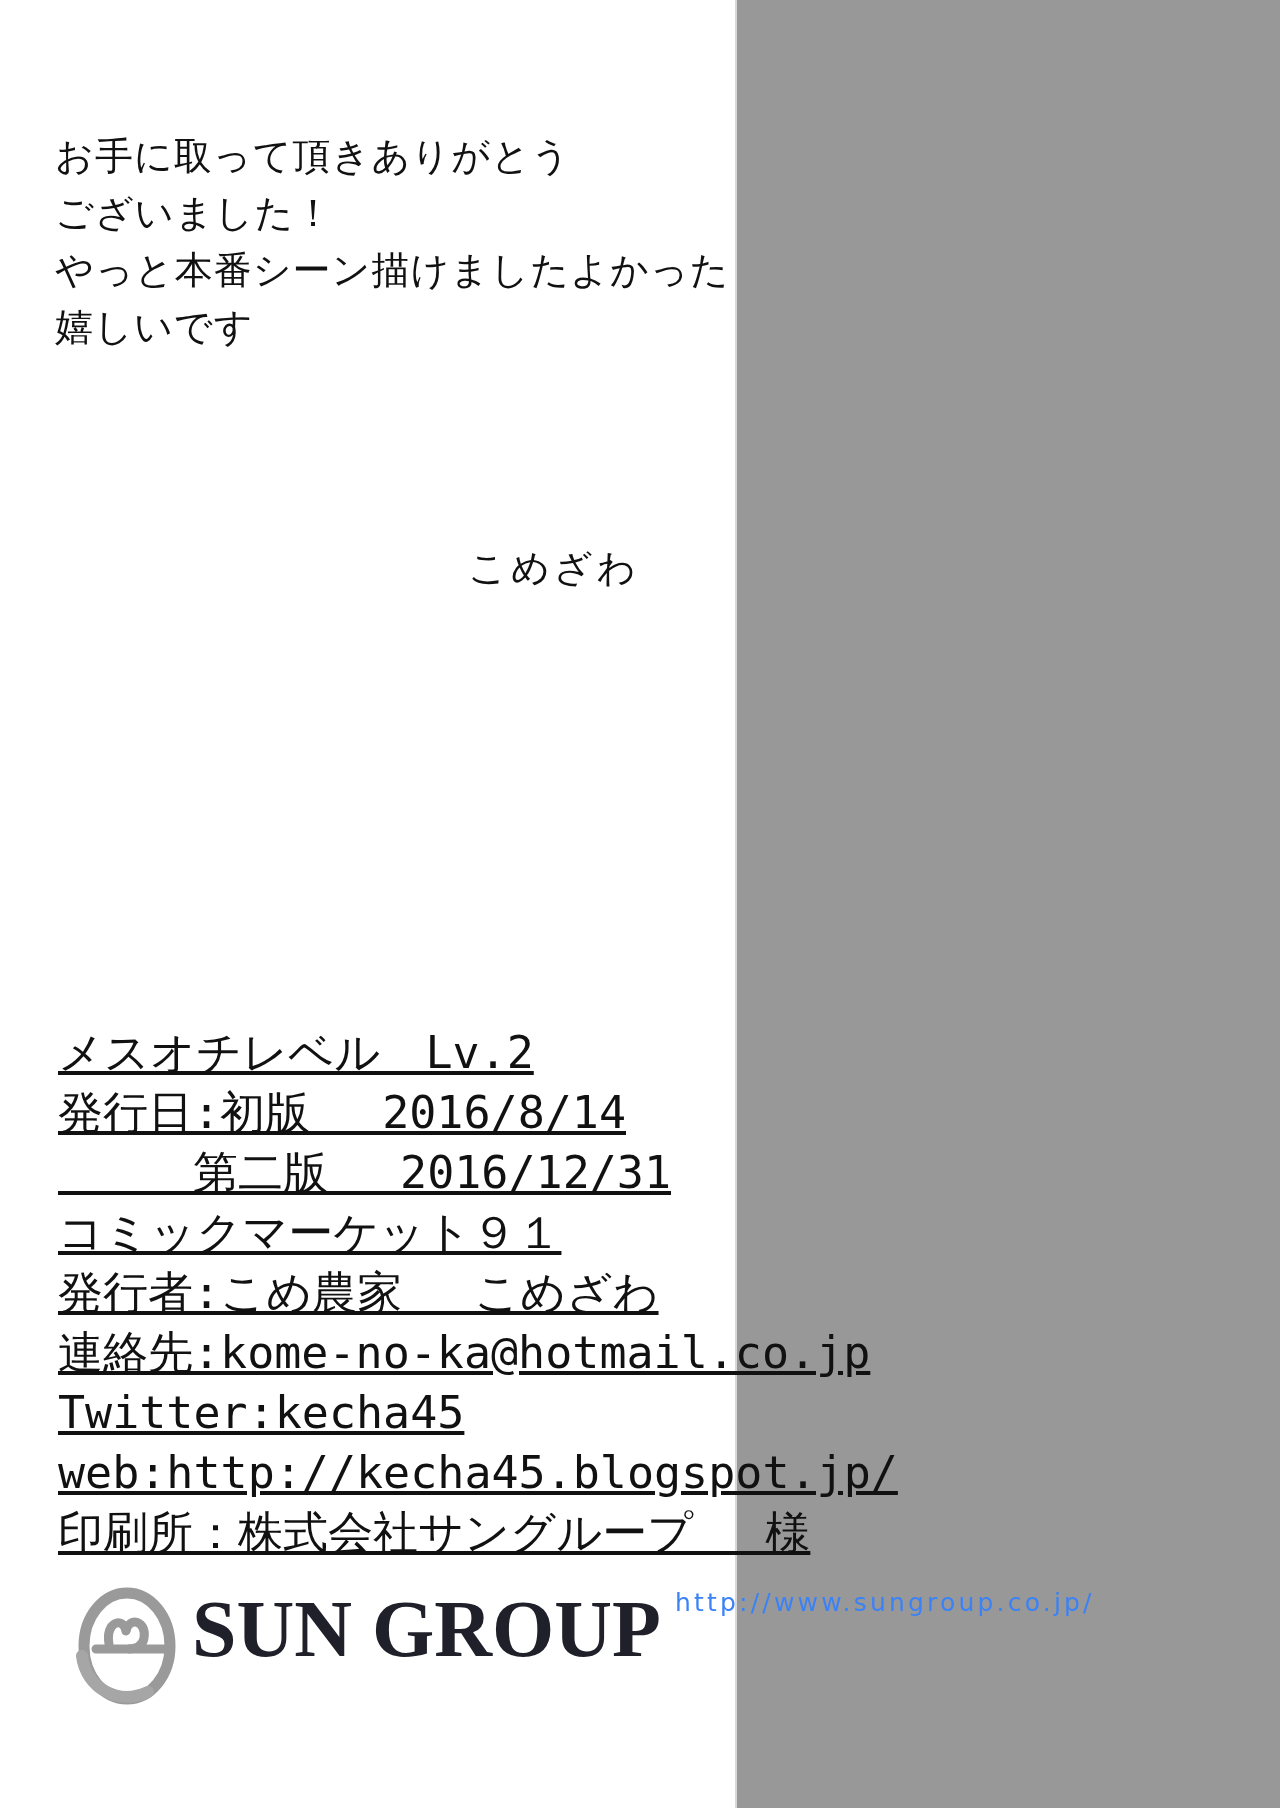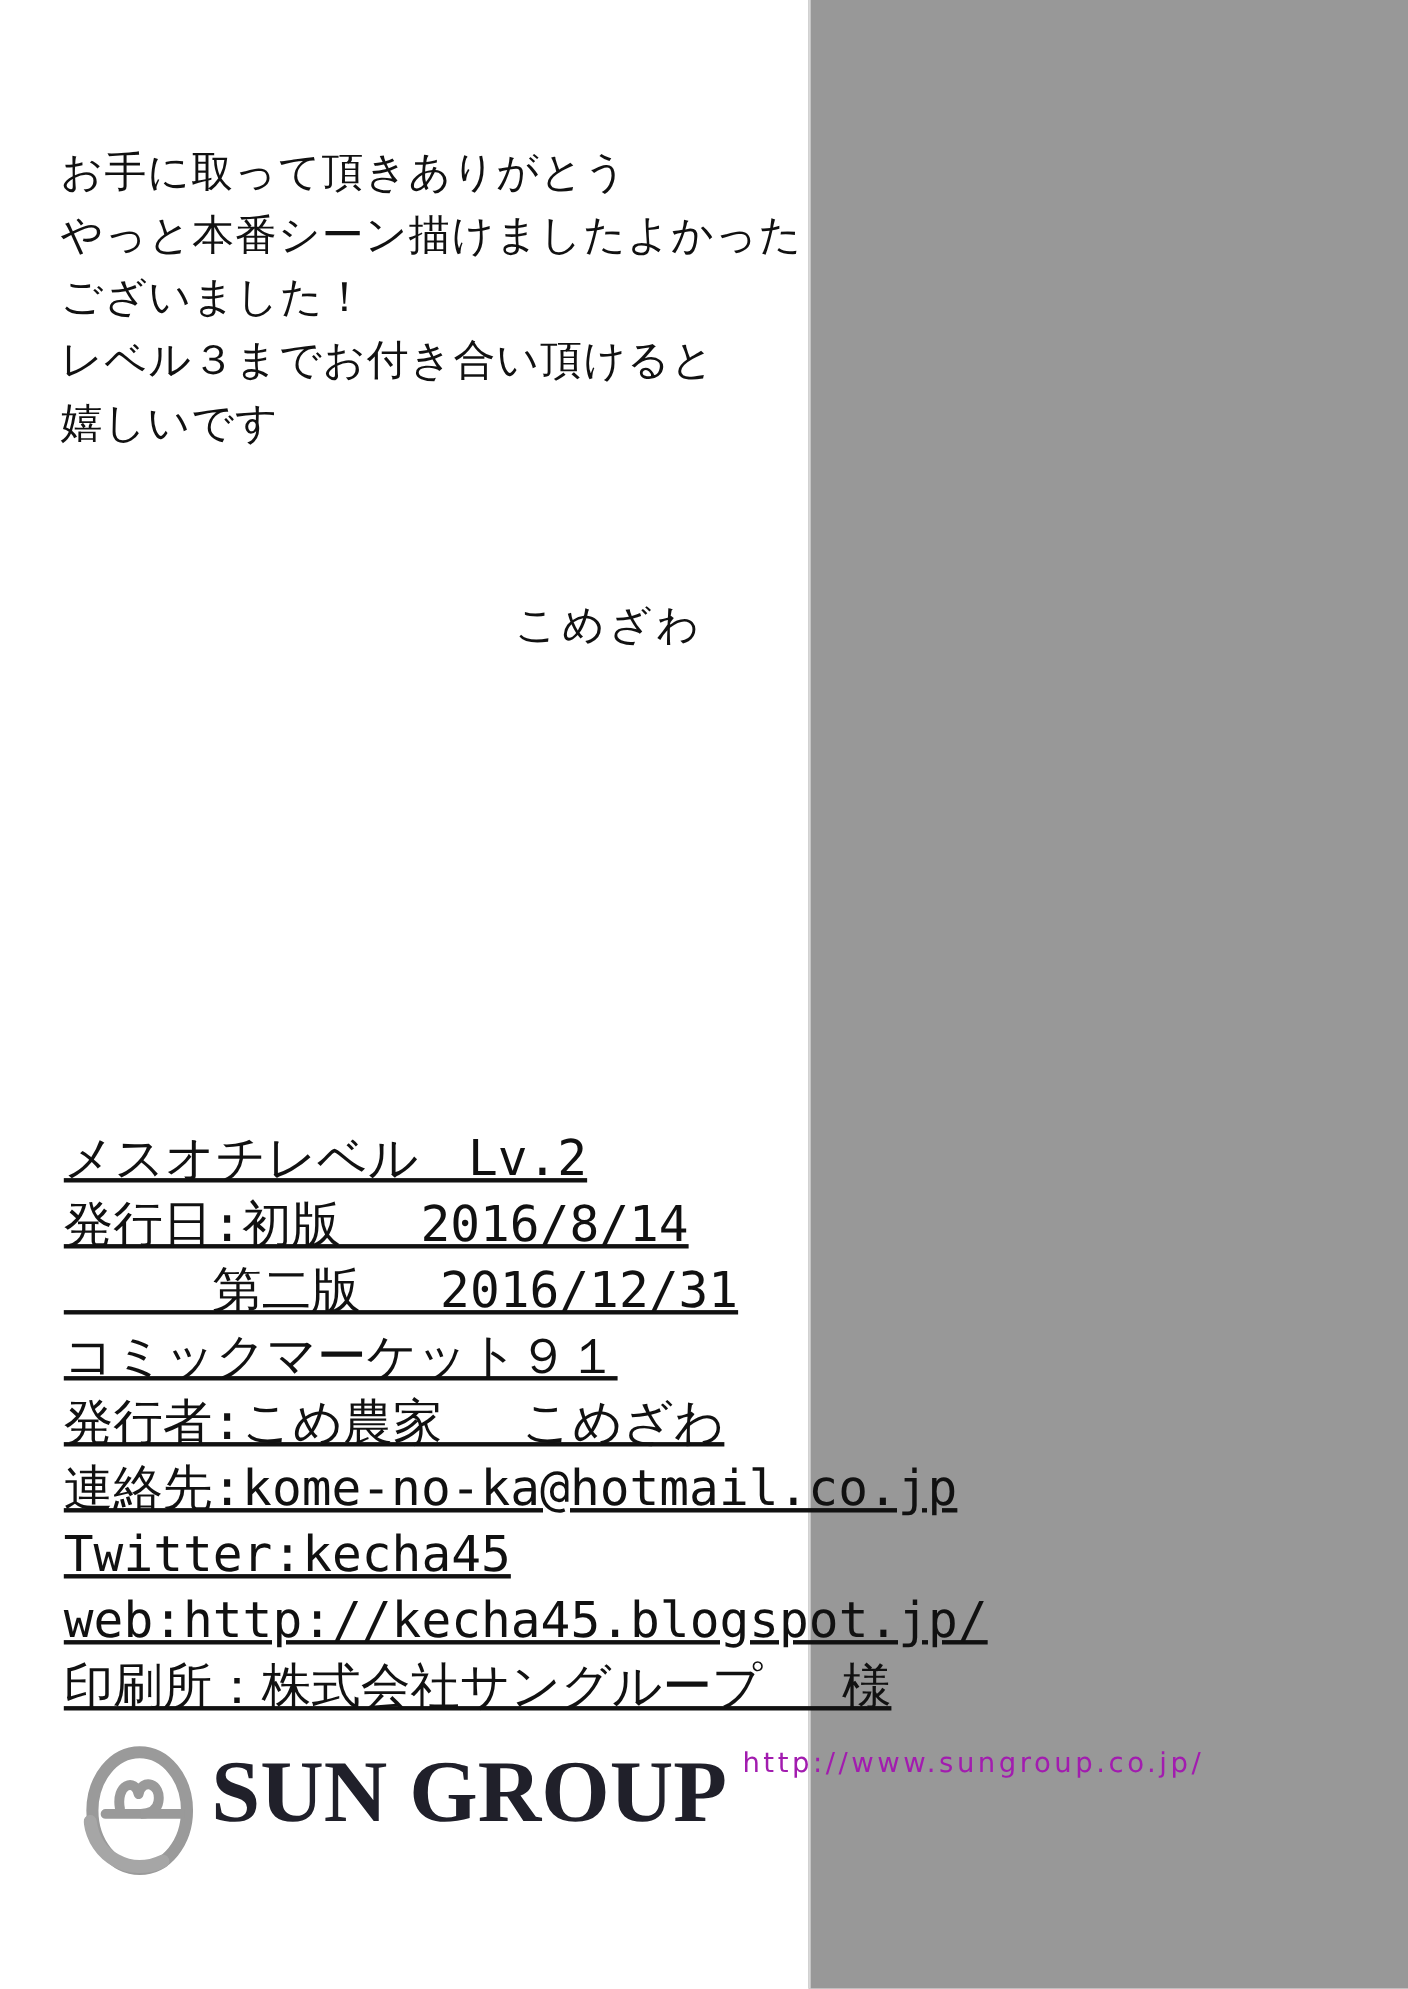--- a/index.html
+++ b/index.html
@@ -82,35 +82,35 @@
     font-family: "Liberation Serif", "DejaVu Serif", serif;
     font-weight: bold;
     font-size: 80px;
     line-height: 86px;
     color: #20202a;
     letter-spacing: 0px;
     white-space: pre;
   }
   .logo-url {
     font-size: 25px;
-    color: #a21caf;
+    color: #3b82f6;
     letter-spacing: 3.2px;
     margin-top: 2px;
     margin-left: 14px;
     white-space: pre;
   }
 </style>
 </head>
 <body>
 
 <div class="page">
 
   <div class="side-panel"></div>
 
-  <div class="afterword"><div class="line">お手に取って頂きありがとう</div><div class="line">やっと本番シーン描けましたよかった</div><div class="line">ございました！</div><div class="line">レベル３までお付き合い頂けると</div><div class="line">嬉しいです</div></div>
+  <div class="afterword"><div class="line">お手に取って頂きありがとう</div><div class="line">ございました！</div><div class="line">やっと本番シーン描けましたよかった</div><div class="line">嬉しいです</div></div>
 
   <div class="signature">こめざわ</div>
 
   <div class="colophon"><div class="line">メスオチレベル　Lv.2</div><div class="line">発行日:初版　 2016/8/14</div><div class="line">　　　第二版　 2016/12/31</div><div class="line">コミックマーケット９１</div><div class="line">発行者:こめ農家　 こめざわ</div><div class="line">連絡先:kome-no-ka@hotmail.co.jp</div><div class="line">Twitter:kecha45</div><div class="line">web:http://kecha45.blogspot.jp/</div><div class="line">印刷所：株式会社サングループ　 様</div></div>
 
   <div class="logo-row">
     <svg class="emblem" viewBox="0 0 102 124" xmlns="http://www.w3.org/2000/svg">
 
       <ellipse cx="51" cy="60" rx="43" ry="53" fill="none" stroke="#9a9a9a" stroke-width="11"></ellipse>
 

